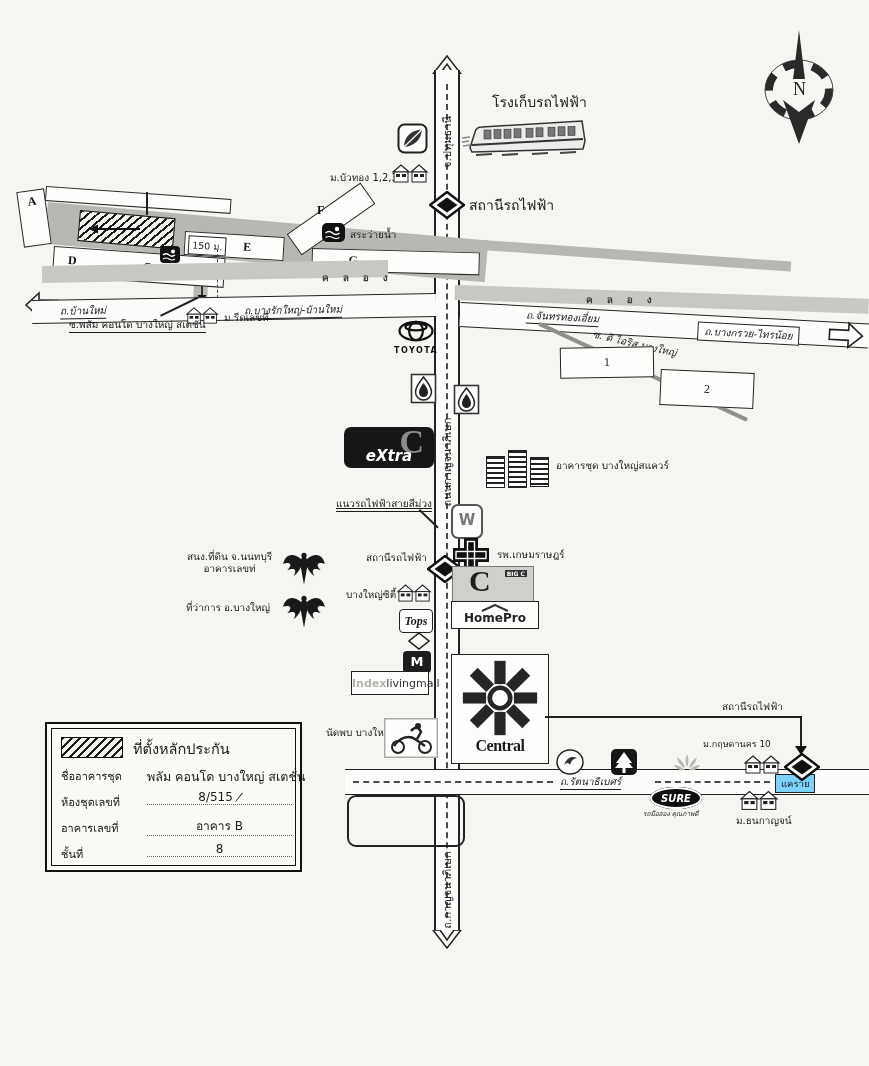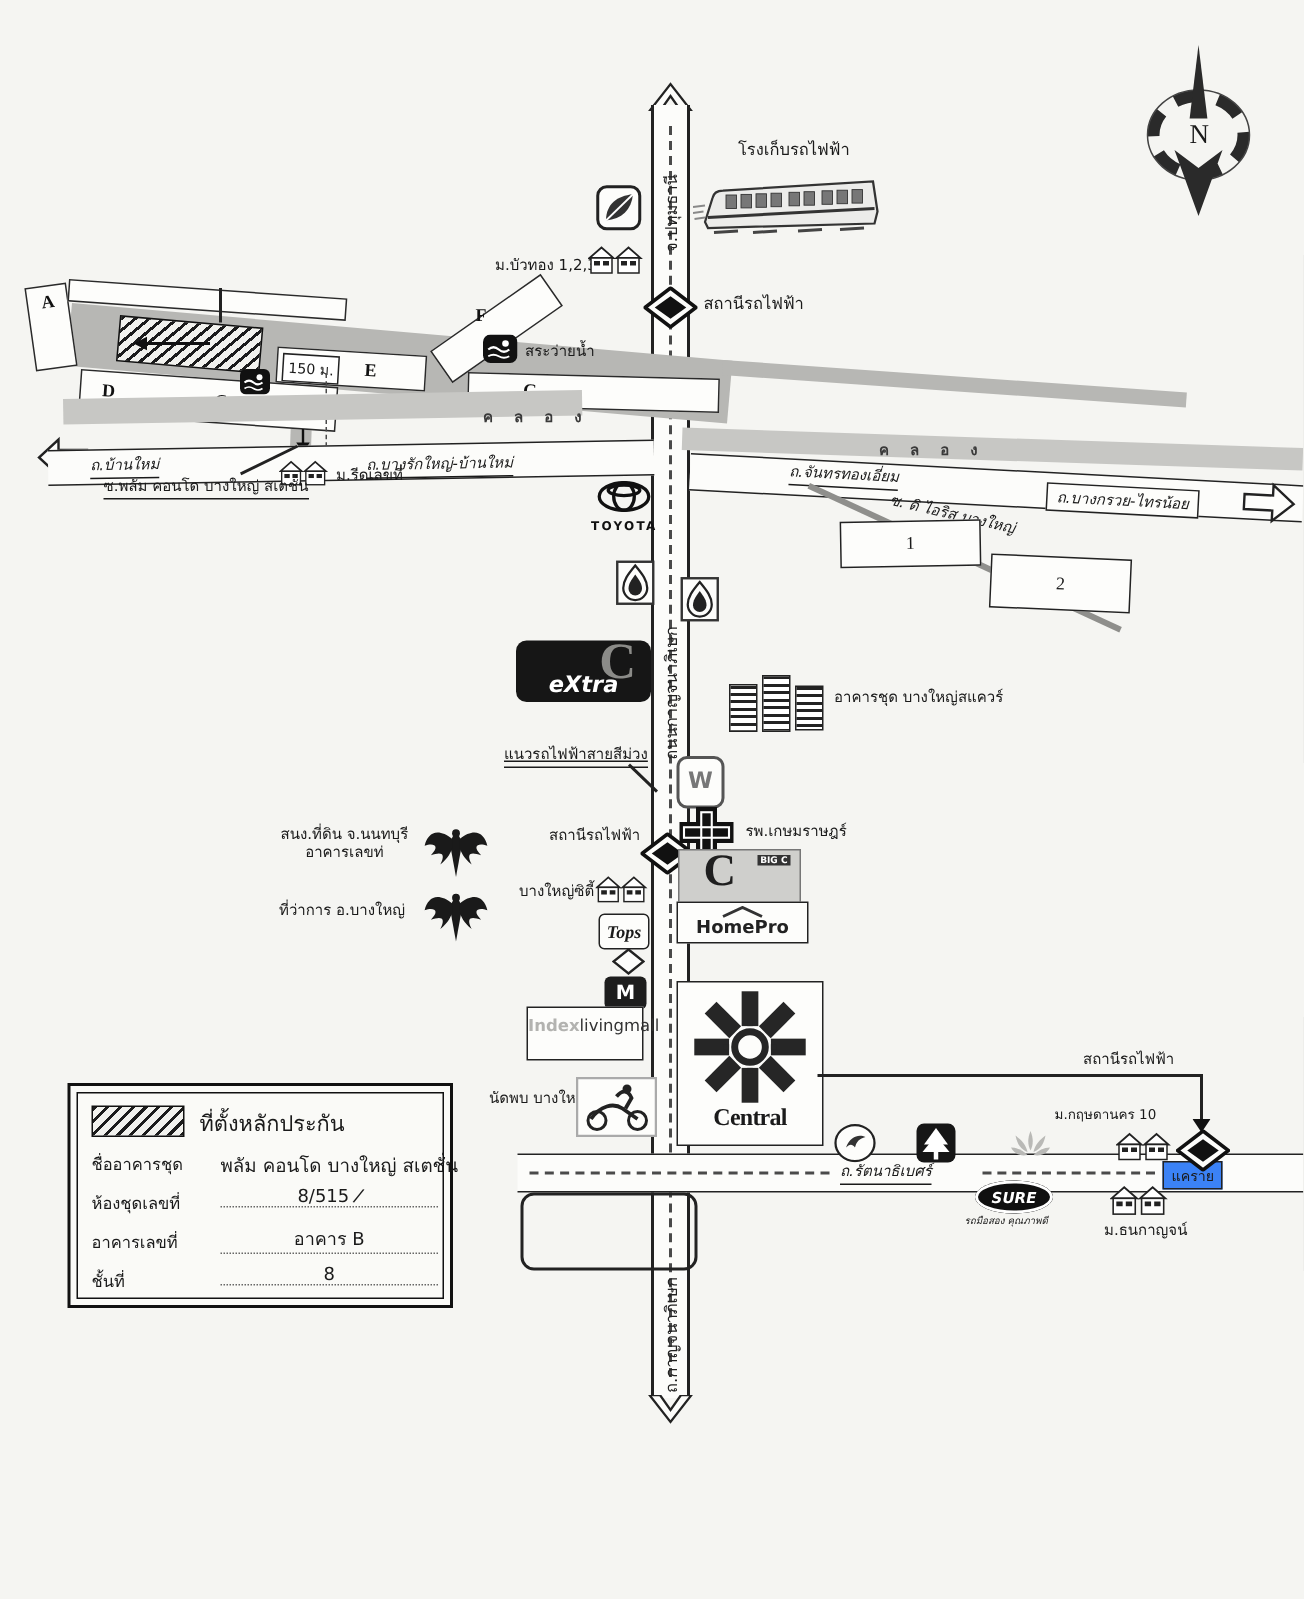--- a/index.html
+++ b/index.html
@@ -1,19 +1,19 @@
 <!DOCTYPE html>
 <html><head>
 <meta charset="utf-8">
 <style>
   html,body{margin:0;padding:0;background:#e8e8e6;}
   #map{position:relative;width:869px;height:1066px;background:#f5f5f2;overflow:hidden;
        font-family:"DejaVu Sans","Liberation Sans",sans-serif;color:#1a1a1a;margin:0 auto;}
   .abs{position:absolute;}
-  .lbl{position:absolute;font-size:11px;line-height:1.15;white-space:nowrap;color:#1a1a1a;}
+  .lbl{position:absolute;font-size:14px;line-height:1.15;white-space:nowrap;color:#1a1a1a;}
   .sm{font-size:10px;}
   .u{border-bottom:1.2px solid #1a1a1a;padding-bottom:1px;}
   .serif{font-family:"Liberation Serif","DejaVu Serif",serif;}
   .bld{position:absolute;background:#fdfdfb;border:1.5px solid #2a2a2a;box-sizing:border-box;}
   .bldlab{font-size:12px;font-weight:bold;font-family:"Liberation Serif",serif;color:#111;}
   .gray{position:absolute;background:#b7b7b4;}
   .hatch{position:absolute;background:repeating-linear-gradient(135deg,#1c1c1c 0 2px,#f2f2ee 2px 6px);
          border:1.6px solid #111;box-sizing:border-box;}
   .road-h{position:absolute;background:#fcfcfa;border-top:1.6px solid #222;border-bottom:1.6px solid #222;box-sizing:border-box;}
   .canal{position:absolute;background:#c7c7c4;}
@@ -286,21 +286,21 @@
     <div style="font-size:12px;font-weight:bold;color:#222;margin-top:-1px;">HomePro</div>
   </div>
 
   <svg class="abs" style="left:408px;top:632px;" width="22" height="18" viewBox="0 0 22 18">
     <polygon points="11,1 21,9 11,17 1,9" fill="#fdfdfb" stroke="#222" stroke-width="1.6"></polygon>
   </svg>
   <div class="abs" style="left:403px;top:651px;width:28px;height:22px;background:#1d1d1d;border-radius:4px;text-align:center;">
     <span style="color:#fff;font-weight:bold;font-size:13px;line-height:20px;">M</span>
   </div>
 
-  <div class="box" style="left:351px;top:671px;width:78px;height:36px;text-align:center;white-space:nowrap;">
+  <div class="box" style="left:351px;top:671px;width:78px;height:24px;text-align:center;white-space:nowrap;">
     <span style="font-size:11px;font-weight:bold;color:#b3b3b0;line-height:21px;">Index</span><span style="font-size:11px;color:#333;line-height:21px;">livingmall</span>
   </div>
 
   <div class="box" style="left:451px;top:654px;width:98px;height:110px;">
     <svg style="display:block;margin:4px auto 0;" width="78" height="78" viewBox="-42 -42 84 84">
       <g fill="#262626">
         <g>
             <rect x="-6" y="-40" width="12" height="25"></rect>
             <rect x="-6" y="15" width="12" height="25"></rect>
            <rect x="-40" y="-6" width="25" height="12"></rect>
@@ -349,21 +349,21 @@
     <path d="M22 4 L26 12 L22 34 L18 12 Z" fill="#1a1a1a"></path>
     <path d="M20 10 C10 2 4 6 2 14 C8 12 12 14 6 20 C12 18 16 18 12 26 C17 22 19 18 20 14 Z" fill="#1a1a1a"></path>
     <path d="M24 10 C34 2 40 6 42 14 C36 12 32 14 38 20 C32 18 28 18 32 26 C27 22 25 18 24 14 Z" fill="#1a1a1a"></path>
     <circle cx="22" cy="6" r="2.5" fill="#1a1a1a"></circle>
   </svg>
 
   <div class="road-h" style="left:345px;top:769px;width:524px;height:26px;">
     <div class="hdash" style="left:8px;top:11px;width:200px;"></div>
     <div class="lbl sm u" style="left:215px;top:6px;font-style:italic;">ถ.รัตนาธิเบศร์</div>
     <div class="hdash" style="left:310px;top:11px;width:115px;"></div>
-    <div class="abs" style="left:430px;top:4px;border:1.3px solid #222;font-size:9.5px;padding:1px 5px;background:#3b82f6;">แคราย</div>
+    <div class="abs" style="left:430px;top:4px;border:1.3px solid #222;font-size:9.5px;padding:1px 5px;background:#7dd3fc;">แคราย</div>
   </div>
   <div class="abs" style="left:347px;top:795px;width:114px;height:48px;border:2px solid #222;border-radius:9px;"></div>
 
   <div class="lbl sm" style="left:722px;top:701px;">สถานีรถไฟฟ้า</div>
   <div class="line" style="left:545px;top:716px;width:257px;height:1.5px;"></div>
   <div class="line" style="left:800px;top:716px;width:1.5px;height:32px;"></div>
   <svg class="abs" style="left:795px;top:746px;" width="12" height="9">
     <polygon points="0,0 12,0 6,9" fill="#111"></polygon>
   </svg>
 

